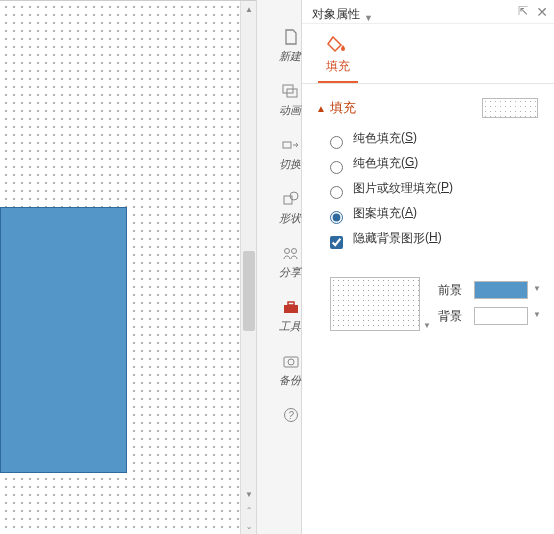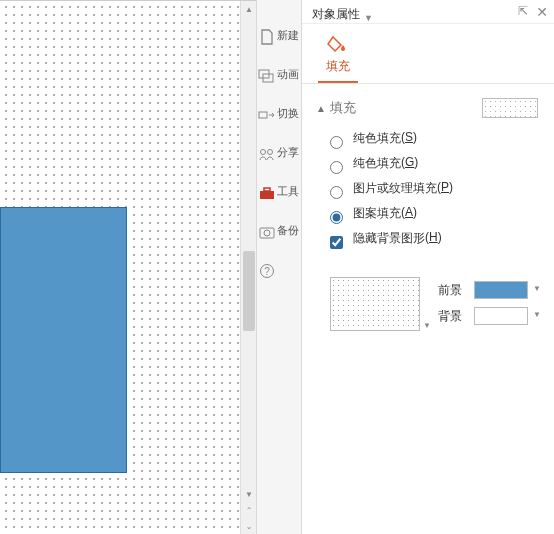--- a/index.html
+++ b/index.html
@@ -62,25 +62,27 @@
       height: 534px;
       background: #f5f5f5;
       border-left: 1px solid #d9d9d9;
       border-right: 1px solid #d9d9d9;
       display: flex;
       flex-direction: column;
       padding-top: 20px;
     }
     .vtab {
       display: flex;
-      align-items: flex-start;
+      flex-direction: column;
+      align-items: flex-end;
       padding: 8px 0 10px 0;
       font-size: 11px;
       color: #555;
       cursor: pointer;
+      font-style: italic;
     }
     .vtab.active {
       background: #fff;
       border-top: 1px solid #d9d9d9;
       border-bottom: 1px solid #d9d9d9;
       margin-right: -1px;
       color: #d14a1f;
     }
     .vtab .vicon {
       width: 20px;
@@ -149,21 +151,21 @@
       justify-content: center;
       margin-bottom: 2px;
     }
     
     .section-header {
       display: flex;
       align-items: center;
       justify-content: space-between;
       padding: 14px 16px 6px 14px;
       font-size: 13px;
-      color: #737373;
+      color: #c2410c;
     }
     .section-header .tri {
       font-size: 10px;
       margin-right: 4px;
     }
     .swatch-header {
       width: 56px;
       height: 20px;
       border: 1px solid #bbb;
       background-image: radial-gradient(circle, #b0b0b0 0.7px, transparent 0.7px);
@@ -272,20 +274,29 @@
     <span>动画</span>
   </div>
   <div class="vtab">
     <span class="vicon">
         <svg width="18" height="14" viewBox="0 0 18 14">
           <rect x="1" y="4" width="8" height="6" fill="none" stroke="currentColor"></rect>
           <path d="M11 7h5m-2-2l2 2-2 2" fill="none" stroke="currentColor"></path>
         </svg>
       </span>
     <span>切换</span>
+  </div>
+  <div class="vtab">
+    <span class="vicon">
+        <svg width="16" height="16" viewBox="0 0 16 16">
+          <rect x="1" y="5" width="8" height="8" fill="none" stroke="currentColor"></rect>
+          <circle cx="11" cy="5" r="4" fill="none" stroke="currentColor"></circle>
+        </svg>
+      </span>
+    <span>形状</span>
   </div>
   <div class="vtab">
     <span class="vicon">
         <svg width="18" height="14" viewBox="0 0 18 14">
           <circle cx="5" cy="5" r="2.5" fill="none" stroke="currentColor"></circle>
           <circle cx="12" cy="5" r="2.5" fill="none" stroke="currentColor"></circle>
           <path d="M2 13c0-2 2-3 3-3s3 1 3 3M9 13c0-2 2-3 3-3s3 1 3 3" fill="none" stroke="currentColor"></path>
         </svg>
       </span>
     <span>分享</span>

